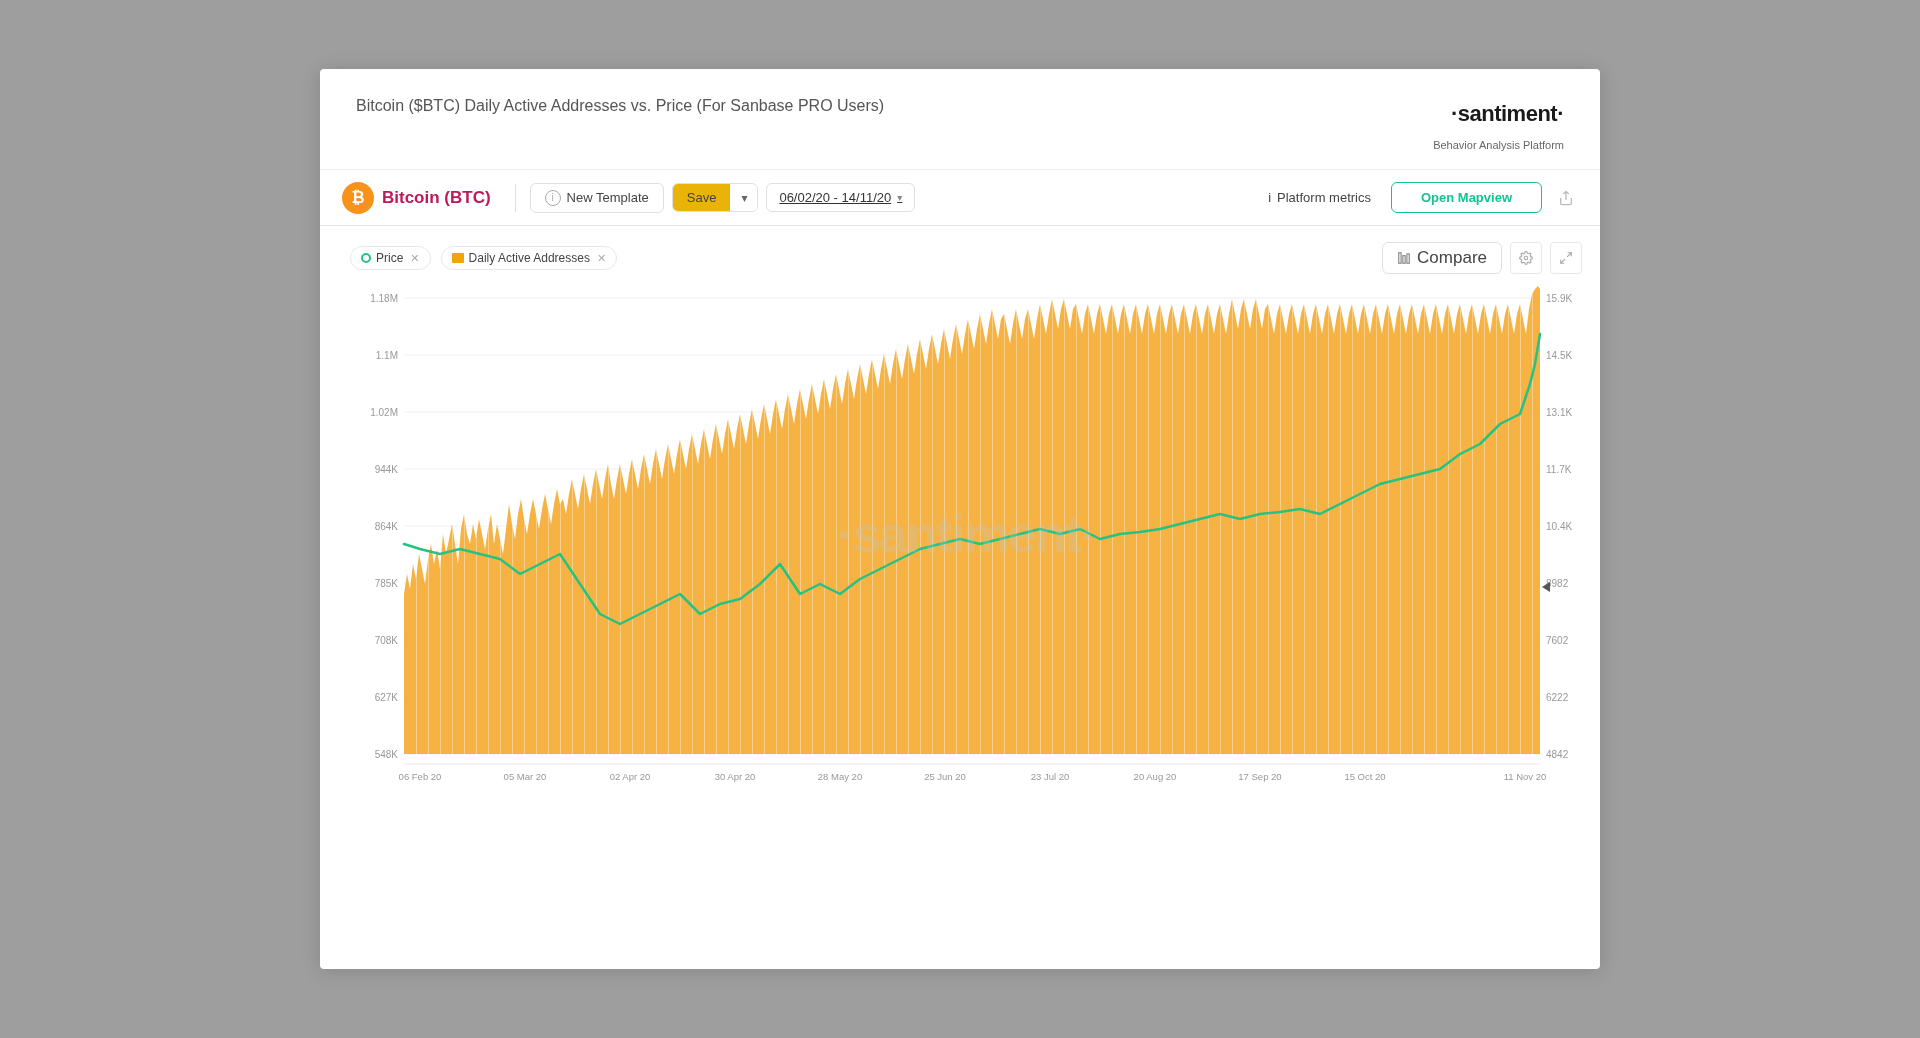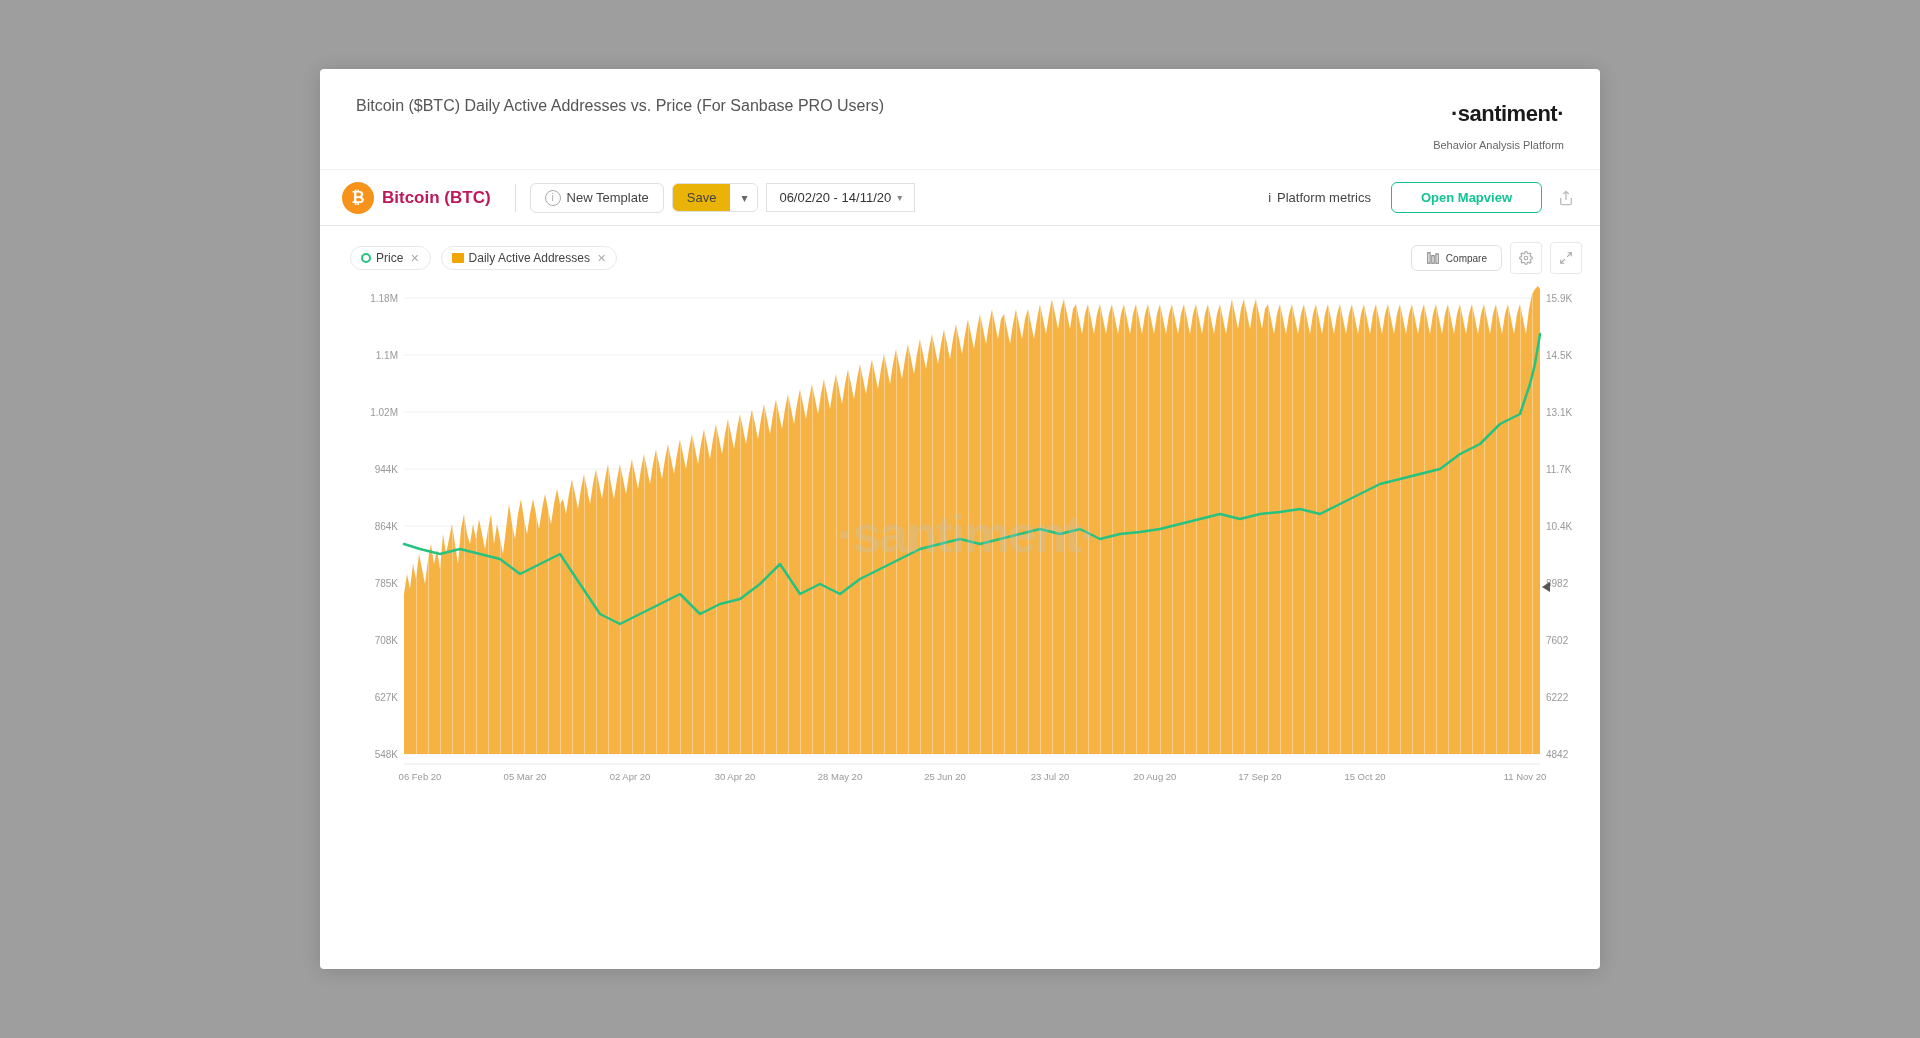--- a/index.html
+++ b/index.html
@@ -146,25 +146,26 @@
       cursor: pointer;
       font-size: 12px;
       color: #666;
     }
     .date-range {
       display: flex;
       align-items: center;
       gap: 6px;
       padding: 6px 12px;
       border: 1px solid #e0e0e0;
-      border-radius: 0;
+      border-radius: 6px;
       cursor: pointer;
       font-size: 13px;
       color: #333;
       background: #fff;
+      text-decoration: underline;
     }
     .date-range .chevron {
       font-size: 10px;
       color: #888;
     }
     .spacer { flex: 1; }
     .explain-btn {
       display: flex;
       align-items: center;
       gap: 6px;
@@ -245,21 +246,21 @@
       align-items: center;
       gap: 8px;
     }
     .compare-btn {
       display: flex;
       align-items: center;
       gap: 6px;
       padding: 5px 14px;
       border: 1px solid #e0e0e0;
       border-radius: 6px;
-      font-size: 10px;
+      font-size: 17px;
       color: #444;
       cursor: pointer;
       background: #fff;
     }
     .chart-icon-btn {
       width: 32px;
       height: 32px;
       display: flex;
       align-items: center;
       justify-content: center;

